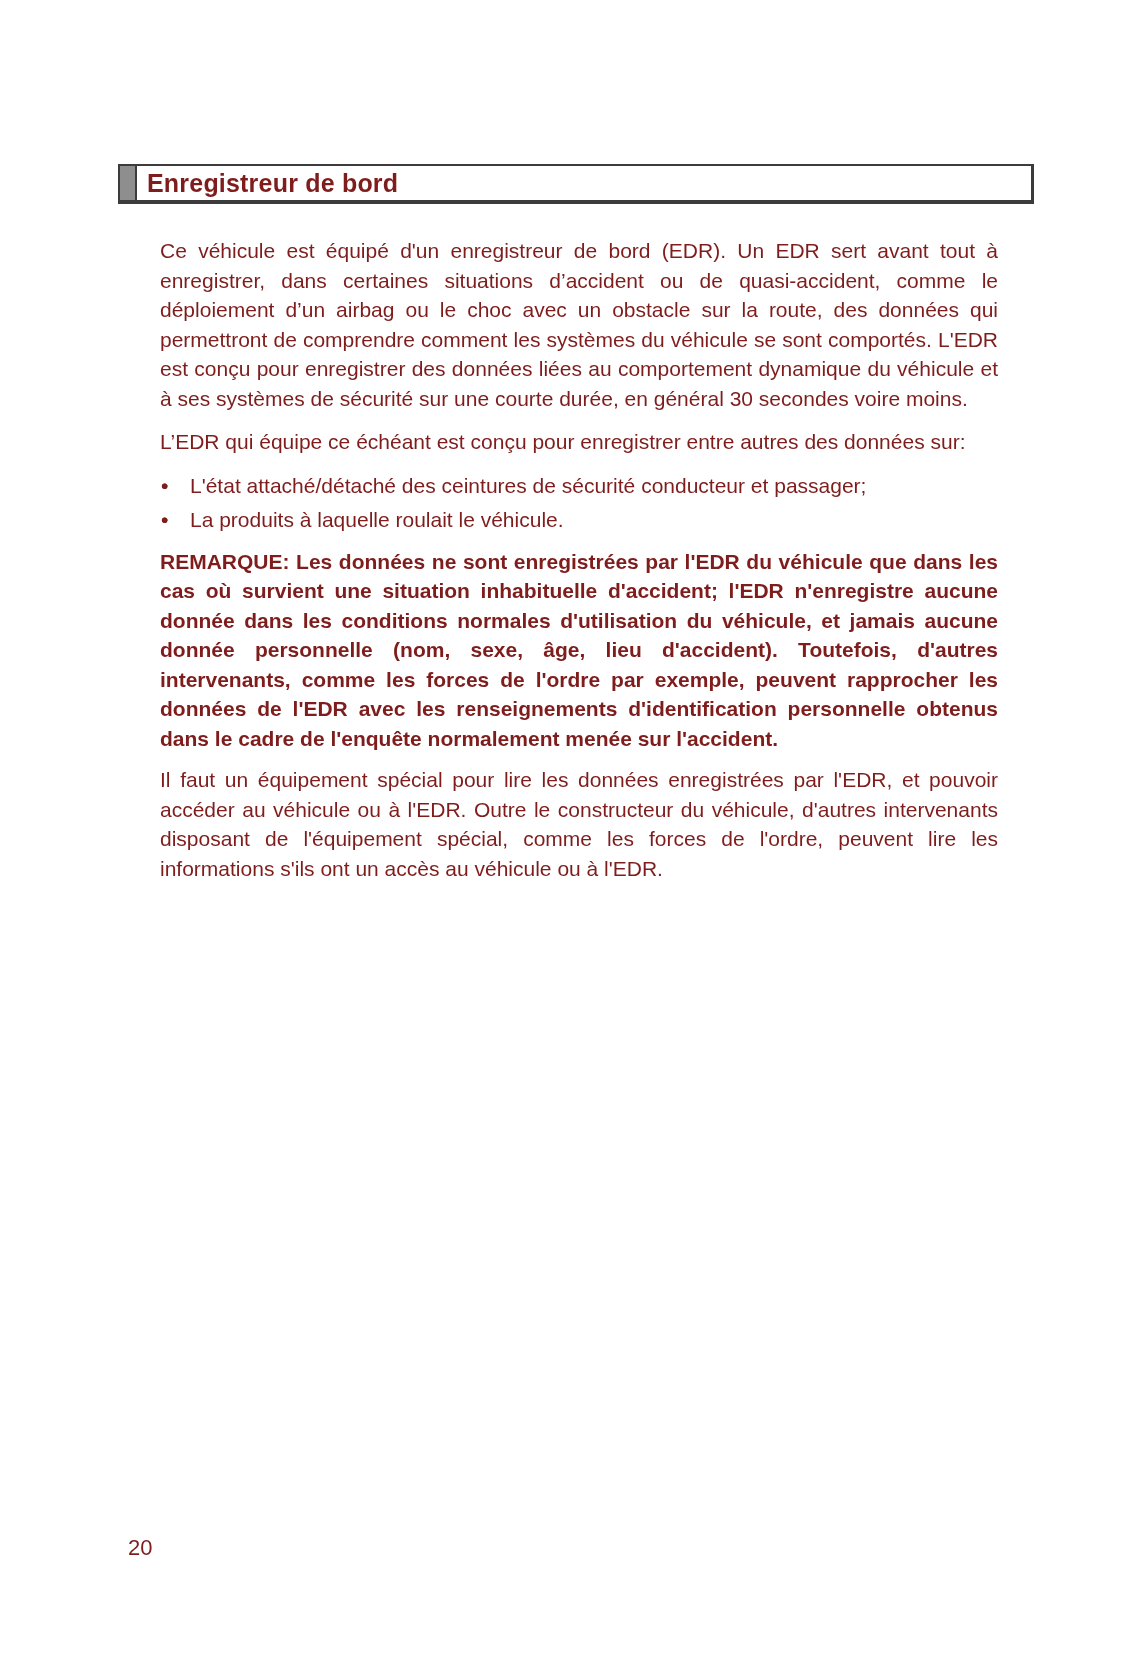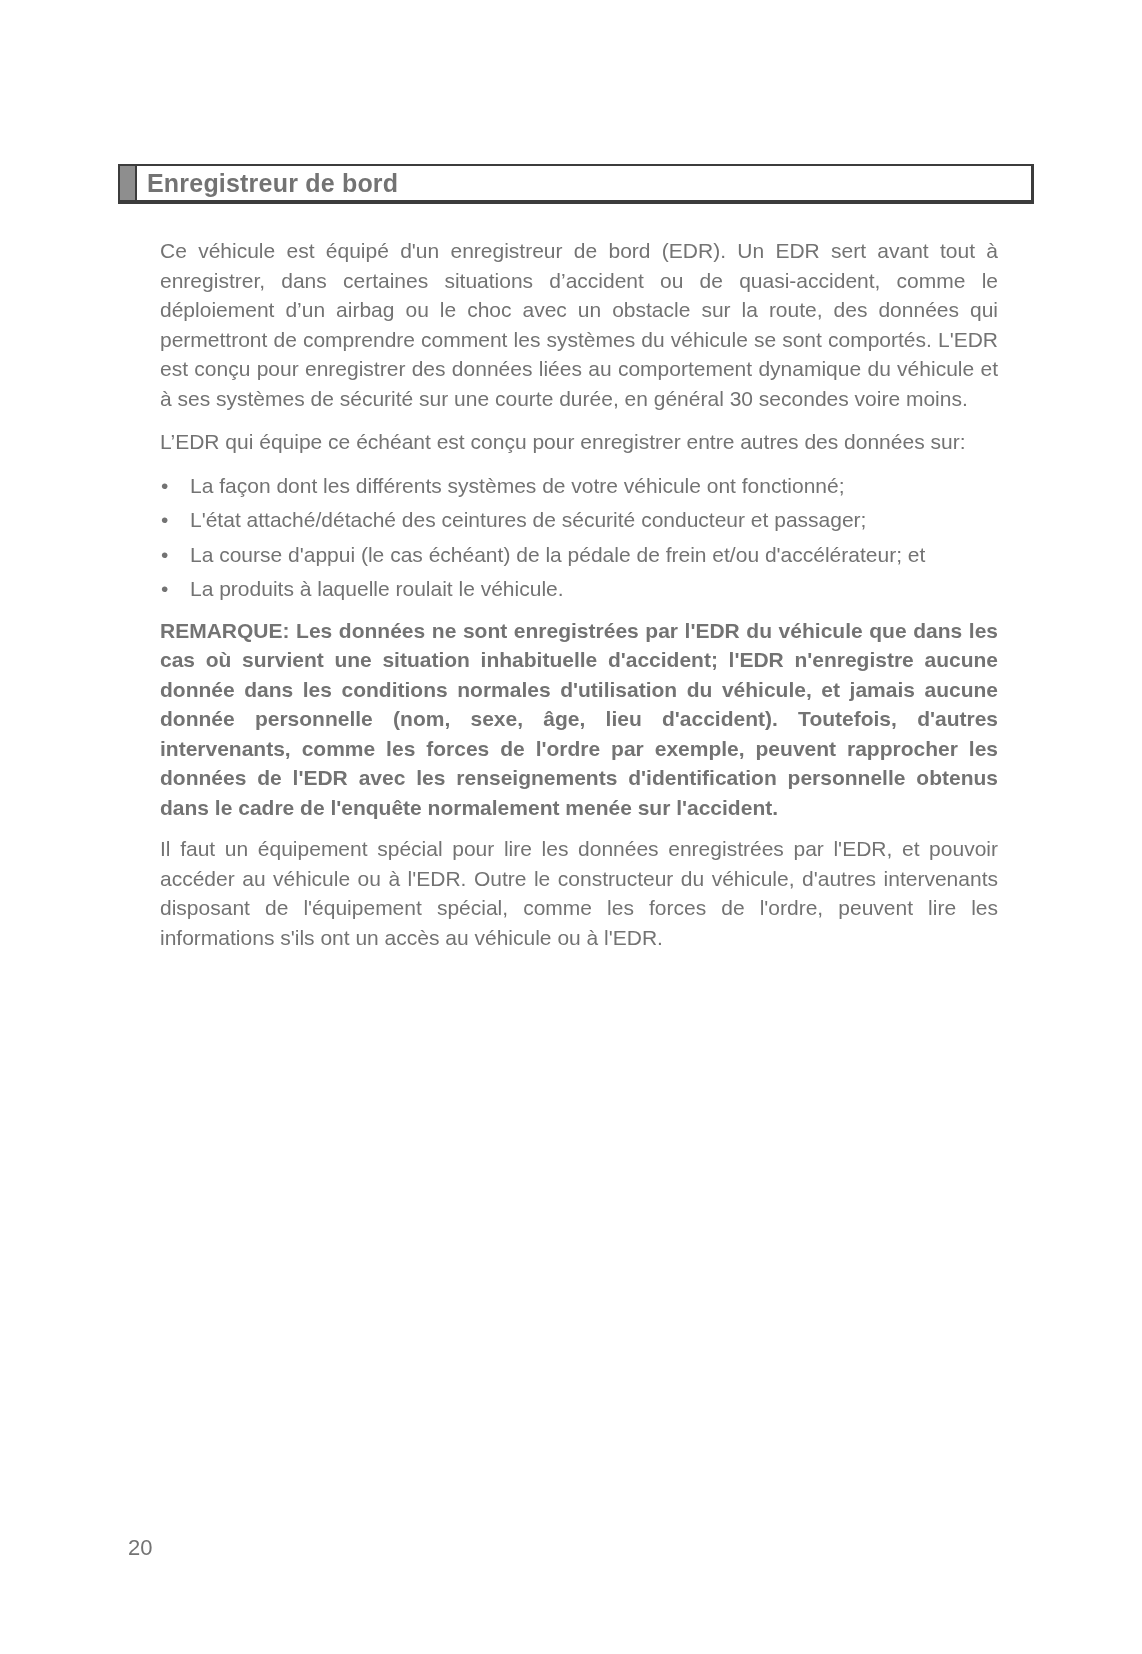--- a/index.html
+++ b/index.html
@@ -6,21 +6,21 @@
     margin: 0;
     padding: 0;
     background: #ffffff;
   }
   .page {
     position: relative;
     width: 1142px;
     height: 1654px;
     background: #ffffff;
     font-family: "Liberation Sans", sans-serif;
-    color: #737373;
+    color: #7f1d1d;
     overflow: hidden;
   }
   
   .section-header {
     position: absolute;
     left: 118px;
     top: 164px;
     width: 916px;
     height: 40px;
     box-sizing: border-box;
@@ -97,29 +97,27 @@
 
   <div class="content">
 
     <p class="para-intro">Ce véhicule est équipé d'un enregistreur de bord (EDR). Un EDR sert avant tout à enregistrer, dans certaines situations d’accident ou de quasi-accident, comme le déploiement d’un airbag ou le choc avec un obstacle sur la route, des données qui permettront de comprendre comment les systèmes du véhicule se sont comportés. L'EDR est conçu pour enregistrer des données liées au comportement dynamique du véhicule et à ses systèmes de sécurité sur une courte durée, en général 30 secondes voire moins.</p>
 
     <p class="para-records">L’EDR qui équipe ce échéant est conçu pour enregistrer entre autres des données sur:</p>
 
     <ul class="bullet-list">
       <li>
         <span class="bullet">•</span>
-        <span>La façon dont les différents systèmes de votre véhicule ont fonctionné;</span>
       </li>
       <li>
         <span class="bullet">•</span>
         <span>L'état attaché/détaché des ceintures de sécurité conducteur et passager;</span>
       </li>
       <li>
         <span class="bullet">•</span>
-        <span>La course d'appui (le cas échéant) de la pédale de frein et/ou d'accélérateur; et</span>
       </li>
       <li>
         <span class="bullet">•</span>
         <span>La produits à laquelle roulait le véhicule.</span>
       </li>
     </ul>
 
 
     <p class="para-remark">REMARQUE: Les données ne sont enregistrées par l'EDR du véhicule que dans les cas où survient une situation inhabituelle d'accident; l'EDR n'enregistre aucune donnée dans les conditions normales d'utilisation du véhicule, et jamais aucune donnée personnelle (nom, sexe, âge, lieu d'accident). Toutefois, d'autres intervenants, comme les forces de l'ordre par exemple, peuvent rapprocher les données de l'EDR avec les renseignements d'identification personnelle obtenus dans le cadre de l'enquête normalement menée sur l'accident.</p>
 

